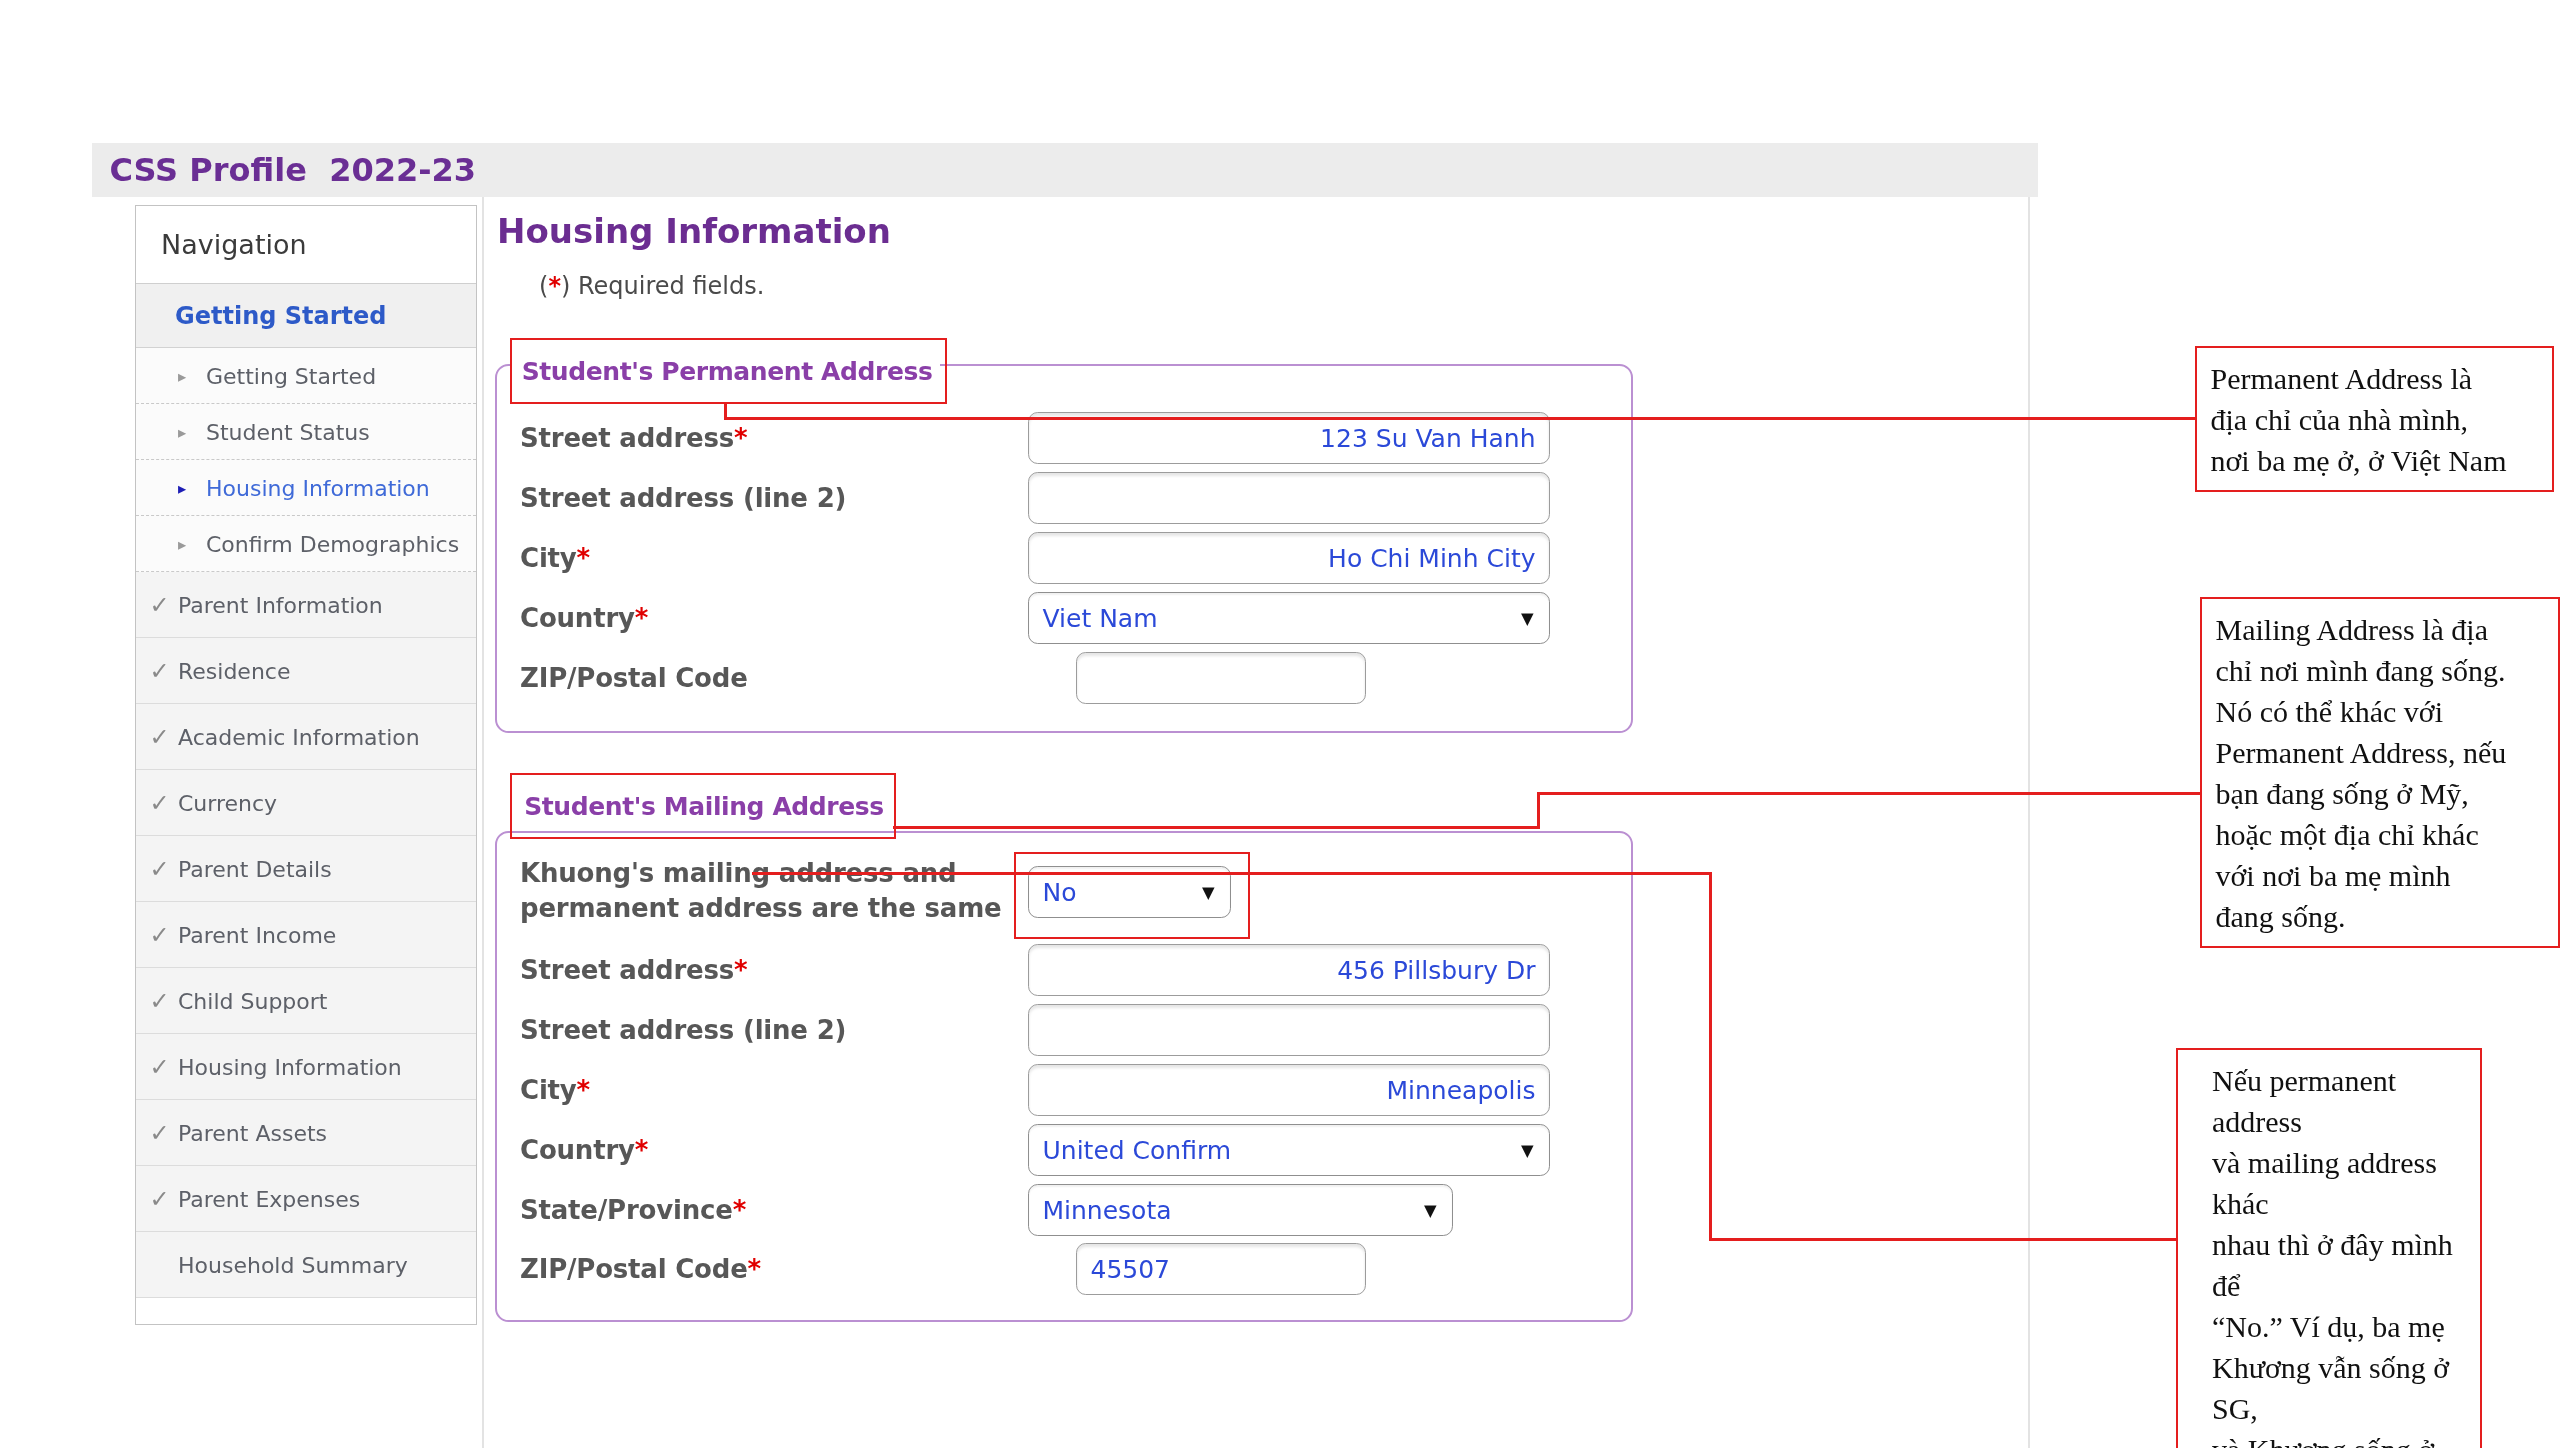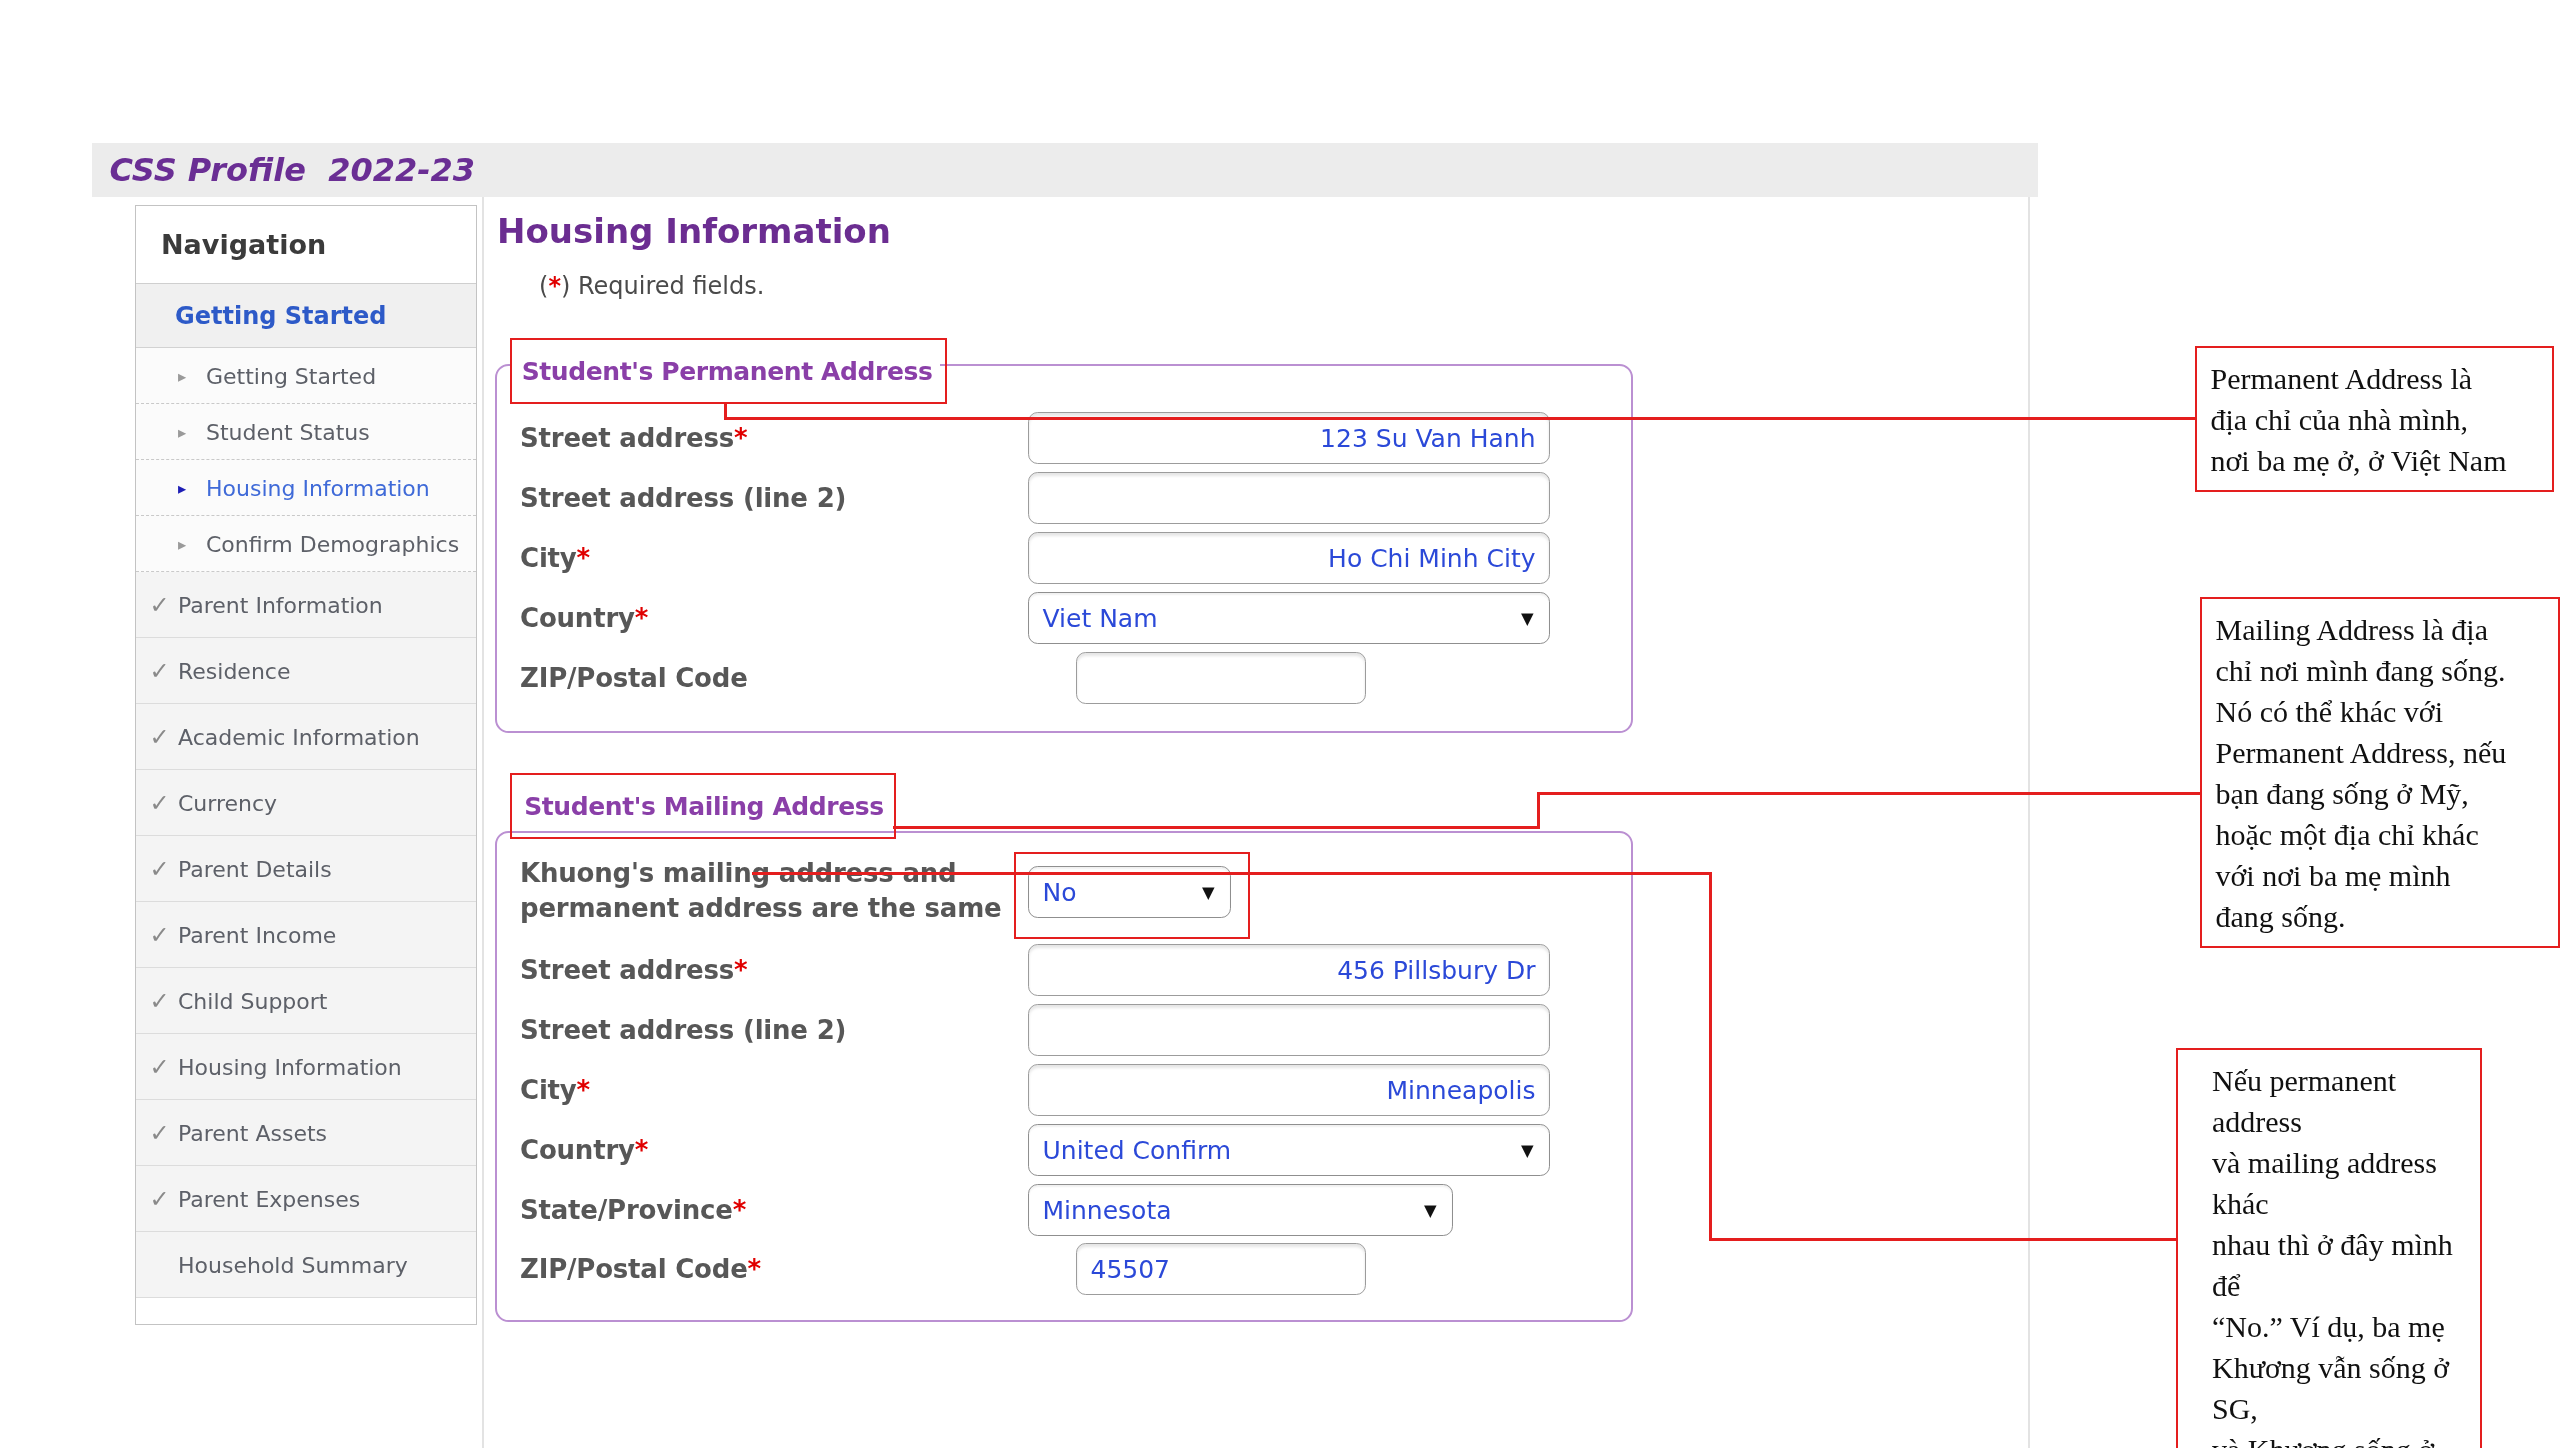--- a/index.html
+++ b/index.html
@@ -1,30 +1,30 @@
 <!DOCTYPE html>
 <html><head>
 <meta charset="utf-8">
 <style>
   html,body{margin:0;padding:0;background:#ffffff;}
   #page{position:relative;width:2576px;height:1449px;background:#ffffff;overflow:hidden;
         font-family:"DejaVu Sans","Liberation Sans",sans-serif;}
 
   
   .header-band{position:absolute;left:92px;top:143px;width:1946px;height:54px;background:#ececec;}
-  .header-title{position:absolute;left:17.4px;top:7.7px;font-size:32px;font-weight:bold;color:#6a2e94;white-space:pre;font-style:italic;}
+  .header-title{position:absolute;left:17.4px;top:7.7px;font-size:32px;font-weight:bold;color:#6a2e94;white-space:pre;}
 
   
   .vline{position:absolute;background:#e3e3e3;width:1.9px;}
 
   
   #nav{position:absolute;left:135px;top:205px;width:342px;height:1120px;background:#ffffff;
        border:1.9px solid #c3c3c3;box-sizing:border-box;}
   .nav-header{height:78px;border-bottom:1.9px solid #cfcfcf;box-sizing:border-box;}
-  .nav-header span{display:block;padding:23px 0 0 25px;font-size:27px;font-weight:bold;color:#3b3b3b;}
+  .nav-header span{display:block;padding:23px 0 0 25px;font-size:27px;font-weight:normal;color:#3b3b3b;}
   .nav-row{position:relative;box-sizing:border-box;font-size:22px;color:#5d6068;}
   .nav-row.section{height:64px;background:#f0f0f0;border-bottom:1.9px solid #d2d2d2;
                    font-weight:bold;color:#2d5ac8;font-size:24px;}
   .nav-row.section .nav-label{position:absolute;left:39px;top:50%;transform:translateY(-50%);}
   .nav-row.sub{height:56px;background:#fbfbfb;border-bottom:1.9px dashed #c9c9c9;}
   .nav-row.sub .tri{position:absolute;left:42px;top:50%;transform:translateY(-50%);font-size:16.4px;color:#9a9a9a;}
   .nav-row.sub .nav-label{position:absolute;left:70px;top:50%;transform:translateY(-50%);}
   .nav-row.sub.active{color:#3f6ad8;}
   .nav-row.sub.active .tri{color:#1d1db5;}
   .nav-row.check,.nav-row.plain{height:66px;background:#f4f4f4;border-bottom:1.9px solid #dcdcdc;}

